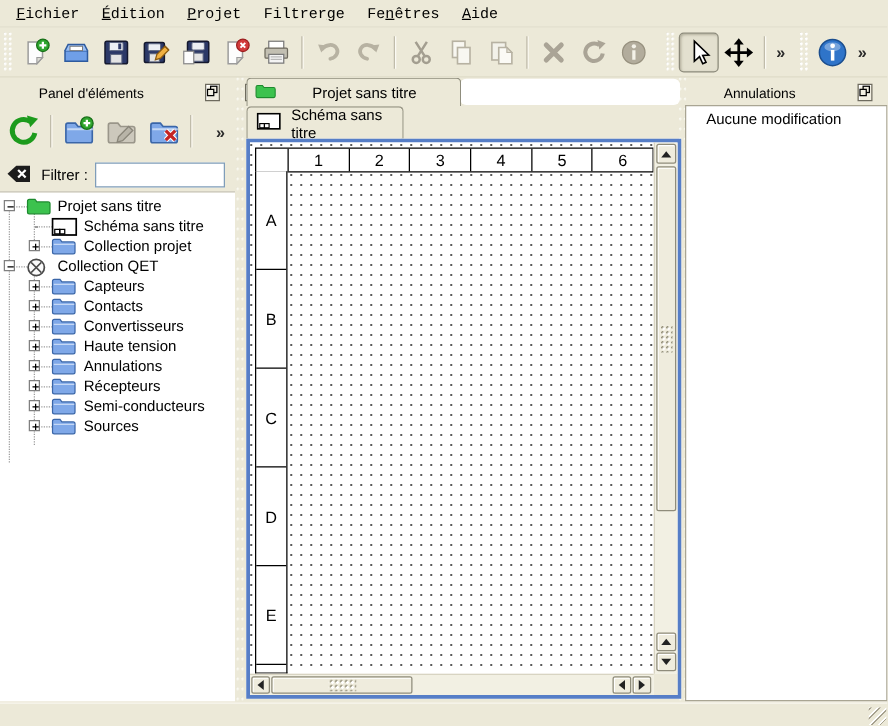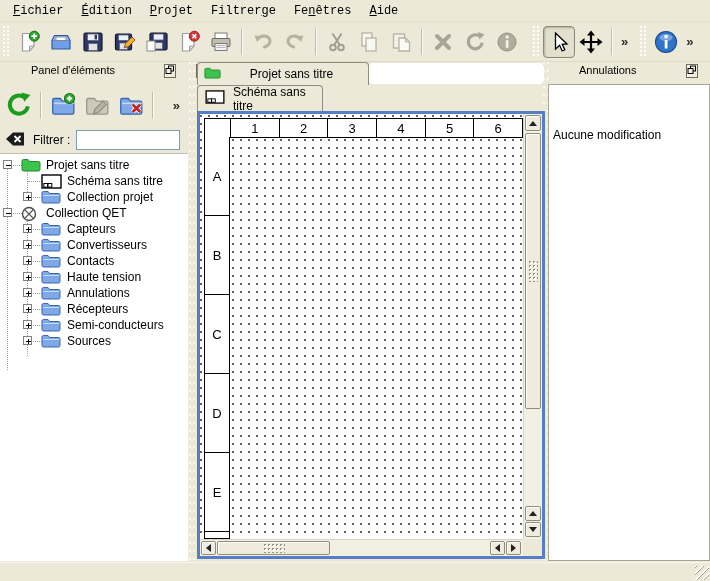--- a/index.html
+++ b/index.html
@@ -32,21 +32,21 @@
     border-bottom:1px solid #dedbc8; }
   .tbtn { width:32px; height:32px; display:flex; align-items:center; justify-content:center;
     border:1px solid transparent; border-radius:3px; background:transparent; flex:0 0 auto; }
   .tbtn svg { display:block; }
   .tbtn.pressed { border:1px solid #8b897a; background:#e3e0cf;
     box-shadow:inset 1px 1px 2px rgba(120,115,95,.45); border-radius:4px; }
   .tsep { width:2px; height:26px; margin:0 4px; border-left:1px solid #c0bcaa; border-right:1px solid #fbfaf4; flex:0 0 auto;}
   .chev { font-weight:bold; font-size:13px; color:#2b2b2b; padding:0 4px; flex:0 0 auto; }
 
   
-  .dock-title { position:absolute; height:17px; display:flex; align-items:flex-start;gap:19px; }
+  .dock-title { position:absolute; height:17px; display:flex; align-items:flex-end;gap:19px; }
   .dock-title .tex { flex:1; height:9px; margin:0 5px; }
   .dock-title .ttl { font-size:11px; white-space:nowrap; }
   .dock-btn { width:15px; height:14px; border:1px solid #6e6b5e; background:#f2efe2;
     box-shadow:inset 1px 1px 0 #fff; display:flex; align-items:center; justify-content:center; margin-left:1px; }
 
   
   .ldock-toolbar { position:absolute; left:2px; top:86px; width:188px; height:38px;
     display:flex; align-items:center; }
   .ldock-toolbar .tbtn { width:34px; height:34px; }
   .filter-row { position:absolute; left:4px; top:128px; width:184px; height:24px;
@@ -119,21 +119,21 @@
       radial-gradient(circle, #99947f 1px, transparent 1.2px);
     background-size:4px 4px; background-position:1px 1px, 0 0; }
   .arr-up    { width:0;height:0;border:4px solid transparent;border-bottom:5px solid #222;border-top:none; }
   .arr-down  { width:0;height:0;border:4px solid transparent;border-top:5px solid #222;border-bottom:none; }
   .arr-left  { width:0;height:0;border:4px solid transparent;border-right:5px solid #222;border-left:none; }
   .arr-right { width:0;height:0;border:4px solid transparent;border-left:5px solid #222;border-right:none; }
 
   
   .undo-list { position:absolute; left:548px; top:84px; width:162px; height:477px;
     background:#fff; border:1px solid #a9a593; }
-  .undo-item { padding:3px 4px; font-size:12px;margin-top:40px; }
+  .undo-item { padding:3px 16px; font-size:12px; }
 
   
   .statusbar { position:absolute; left:0; top:562px; width:710px; height:19px; background:#ece9d8;
     border-top:1px solid #f8f6ee; }
   .sizegrip { position:absolute; right:1px; bottom:1px; width:14px; height:14px;
     background:repeating-linear-gradient(-45deg, transparent 0 3px, #a7a290 3px 4px, #ffffff 4px 5px); }
 </style>
 </head>
 <body>
 
@@ -479,33 +479,33 @@
   <div class="trow d1">
     <span class="exp">
         <svg width="9" height="9" viewBox="0 0 9 9">
           <path d="M2 4.5 h5 M4.5 2 v5" stroke="#000"></path>
         </svg>
       </span>
     <span class="ticon"><svg width="20" height="14" viewBox="0 0 20 14">
           <path d="M1 3 q0-1.5 1.5-1.5 h4.5 l1.5 2 h9 q1.5 0 1.5 1.5 v6.5 q0 1.5 -1.5 1.5 h-15 q-1.5 0 -1.5 -1.5 z" fill="#7fa8e8" stroke="#3a66a8" stroke-width="1"></path>
           <path d="M2 5.5 h16.5" stroke="rgba(255,255,255,0.55)"></path>
         </svg></span>
+    <span class="tlabel">Contacts</span>
+  </div>
+  <div class="trow d1">
+    <span class="exp">
+        <svg width="9" height="9" viewBox="0 0 9 9">
+          <path d="M2 4.5 h5 M4.5 2 v5" stroke="#000"></path>
+        </svg>
+      </span>
+    <span class="ticon"><svg width="20" height="14" viewBox="0 0 20 14">
+          <path d="M1 3 q0-1.5 1.5-1.5 h4.5 l1.5 2 h9 q1.5 0 1.5 1.5 v6.5 q0 1.5 -1.5 1.5 h-15 q-1.5 0 -1.5 -1.5 z" fill="#7fa8e8" stroke="#3a66a8" stroke-width="1"></path>
+          <path d="M2 5.5 h16.5" stroke="rgba(255,255,255,0.55)"></path>
+        </svg></span>
     <span class="tlabel">Convertisseurs</span>
-  </div>
-  <div class="trow d1">
-    <span class="exp">
-        <svg width="9" height="9" viewBox="0 0 9 9">
-          <path d="M2 4.5 h5 M4.5 2 v5" stroke="#000"></path>
-        </svg>
-      </span>
-    <span class="ticon"><svg width="20" height="14" viewBox="0 0 20 14">
-          <path d="M1 3 q0-1.5 1.5-1.5 h4.5 l1.5 2 h9 q1.5 0 1.5 1.5 v6.5 q0 1.5 -1.5 1.5 h-15 q-1.5 0 -1.5 -1.5 z" fill="#7fa8e8" stroke="#3a66a8" stroke-width="1"></path>
-          <path d="M2 5.5 h16.5" stroke="rgba(255,255,255,0.55)"></path>
-        </svg></span>
-    <span class="tlabel">Contacts</span>
   </div>
   <div class="trow d1">
     <span class="exp">
         <svg width="9" height="9" viewBox="0 0 9 9">
           <path d="M2 4.5 h5 M4.5 2 v5" stroke="#000"></path>
         </svg>
       </span>
     <span class="ticon"><svg width="20" height="14" viewBox="0 0 20 14">
           <path d="M1 3 q0-1.5 1.5-1.5 h4.5 l1.5 2 h9 q1.5 0 1.5 1.5 v6.5 q0 1.5 -1.5 1.5 h-15 q-1.5 0 -1.5 -1.5 z" fill="#7fa8e8" stroke="#3a66a8" stroke-width="1"></path>
           <path d="M2 5.5 h16.5" stroke="rgba(255,255,255,0.55)"></path>

